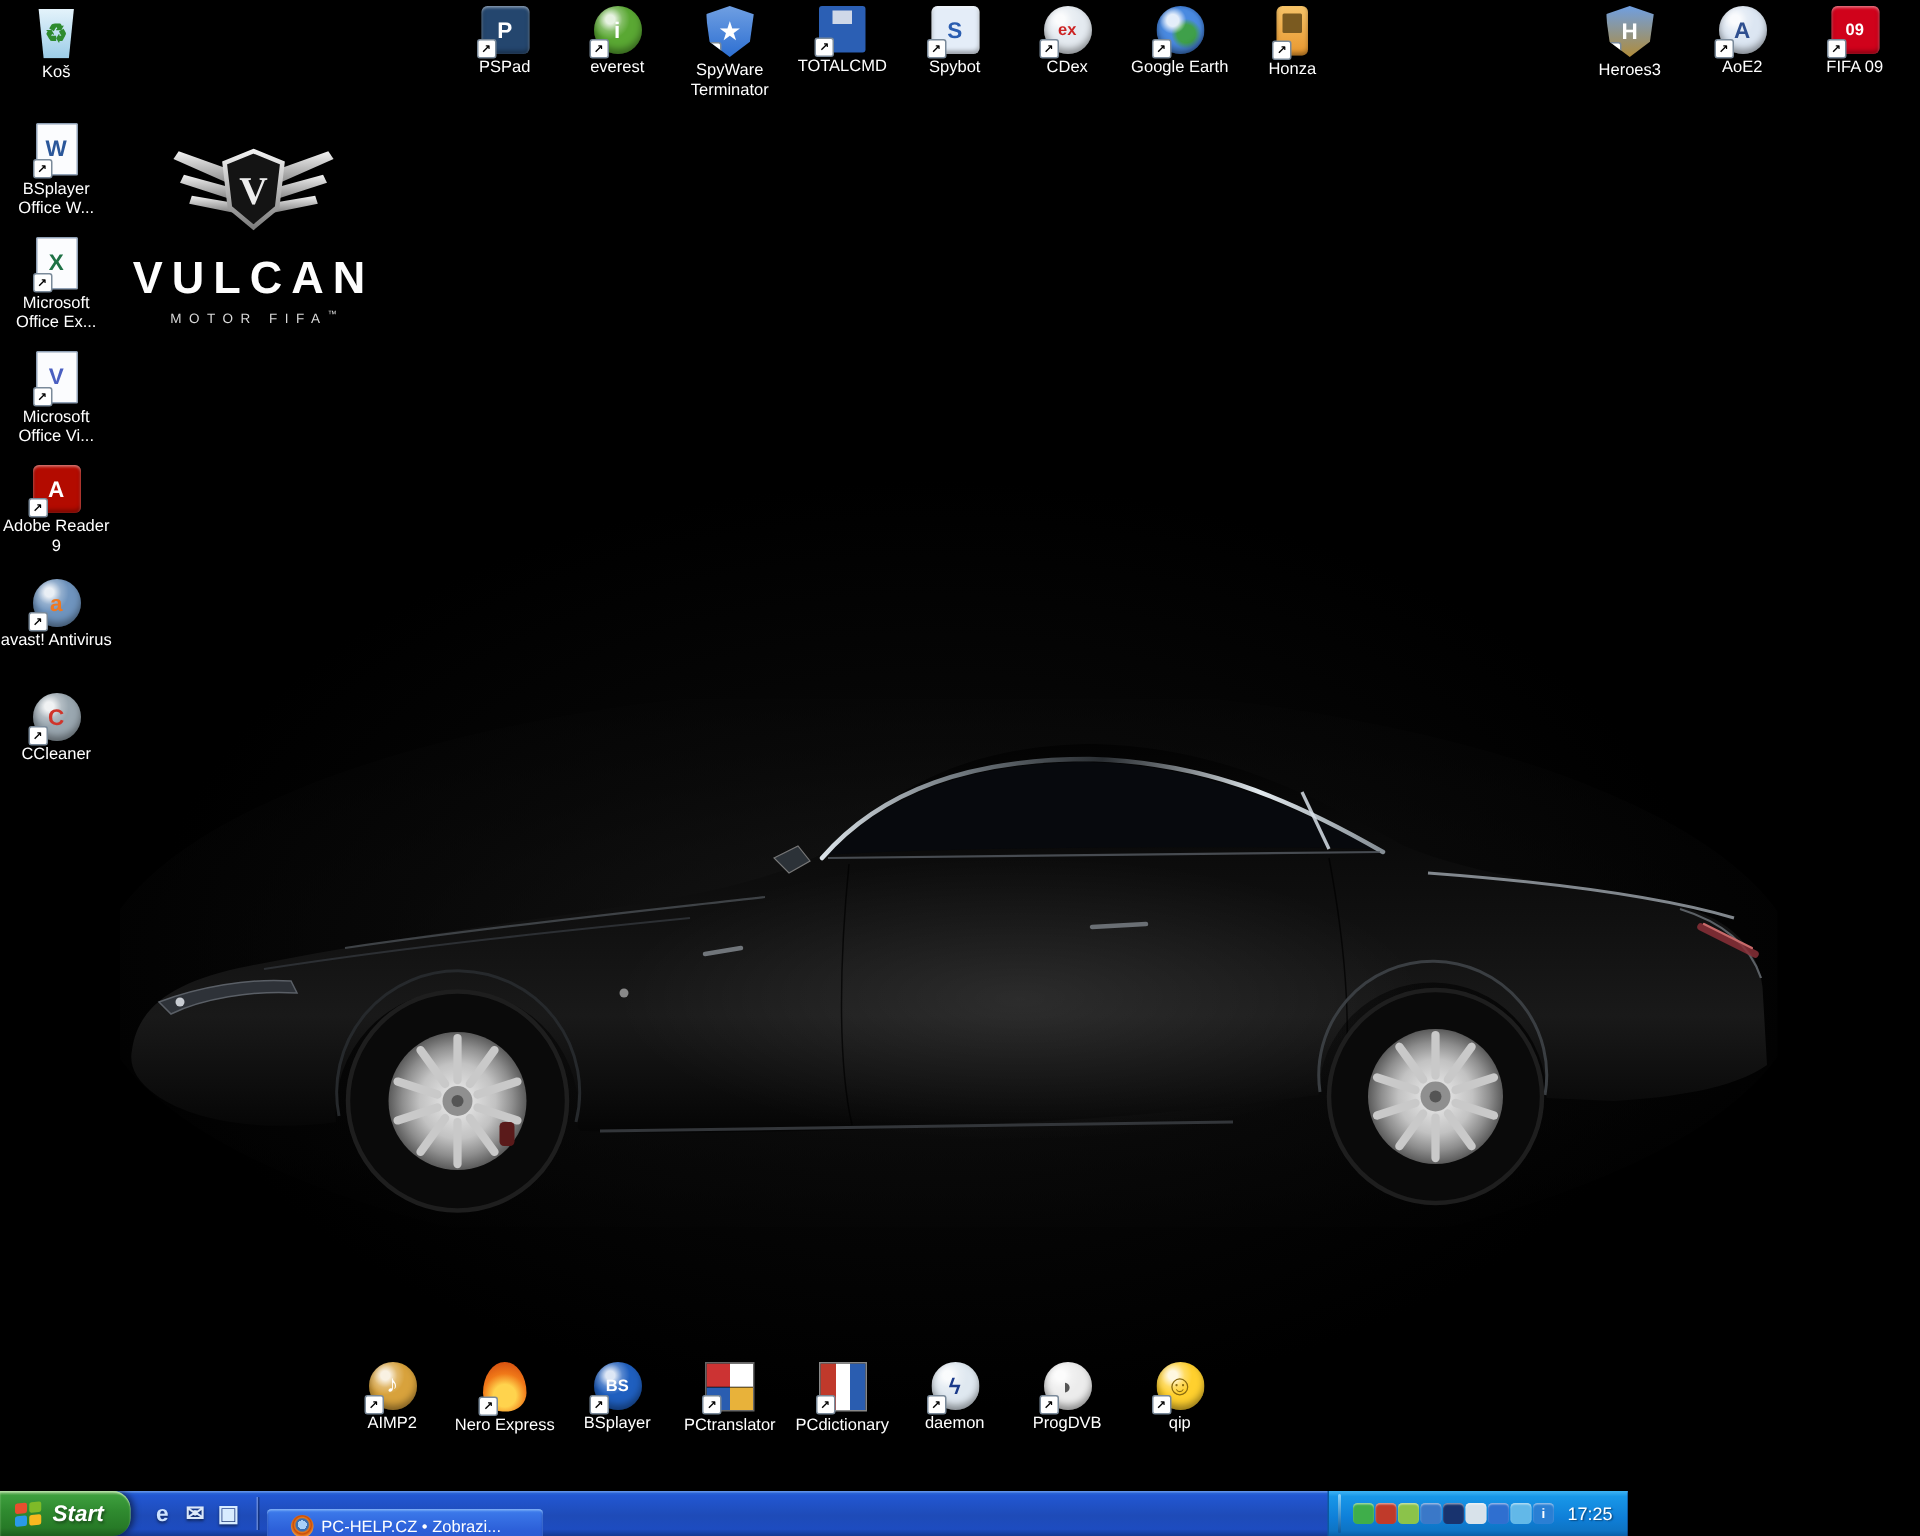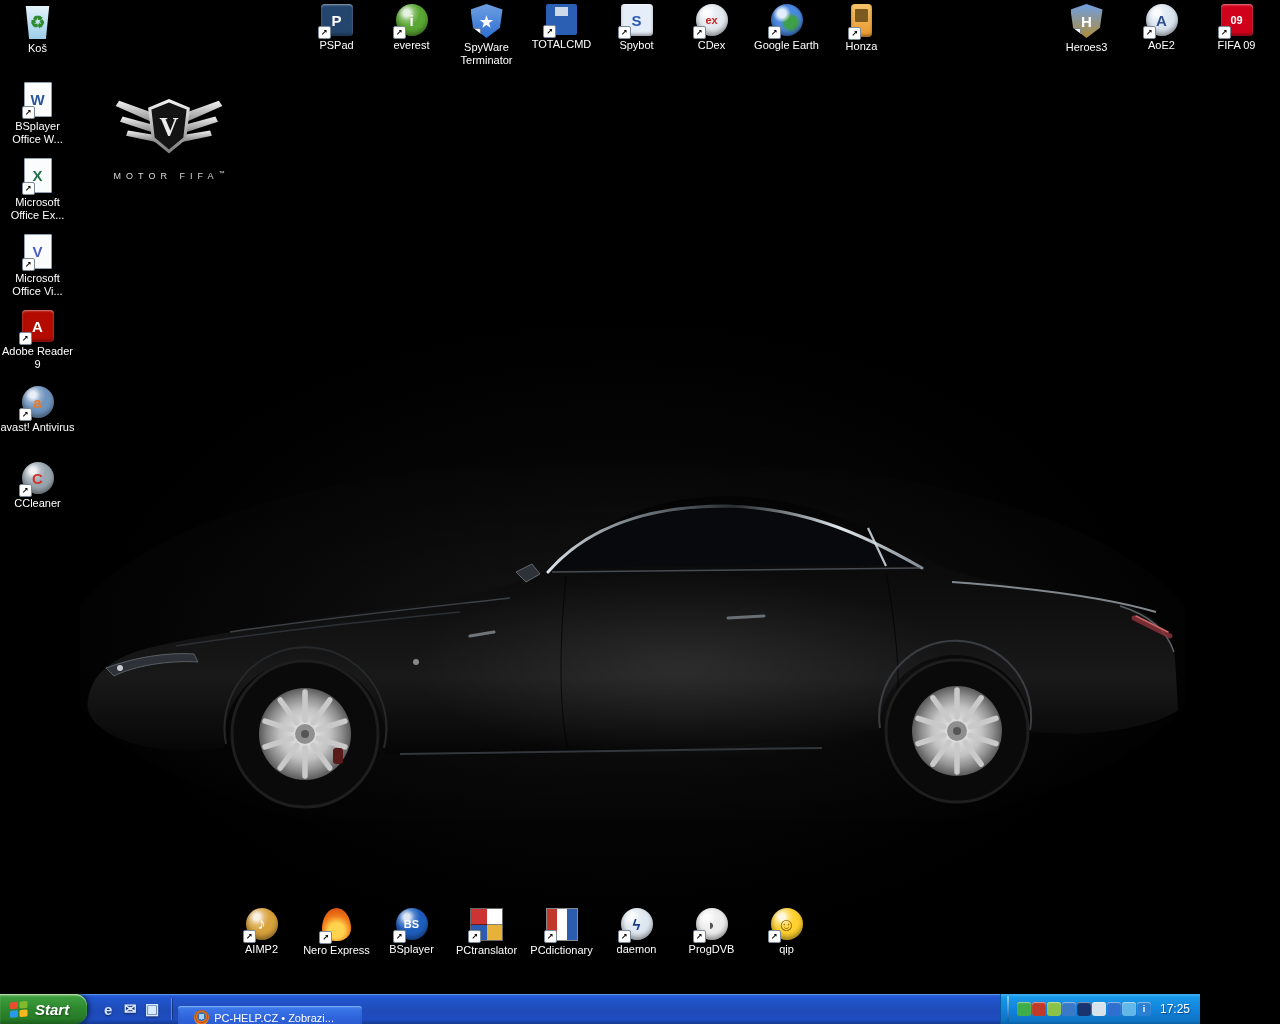--- a/index.html
+++ b/index.html
@@ -68,21 +68,21 @@
   [data-shape="book"]{width:30px;height:31px;border:1px solid #888;
       background:linear-gradient(90deg,#c0392b 34%,#ffffff 34% 66%,#2a5db0 66%);}
   [data-icon="firefox-icon"]{background:
       radial-gradient(circle at 50% 44%,#a8d0f8 0 6px,#3a6fb0 7px 9px,#e87818 10px,#c84c08 13px,#f09838 16px);}
   [data-icon="google-earth-icon"]{background:
       radial-gradient(circle at 34% 30%,rgba(255,255,255,.85) 0 4px,rgba(255,255,255,0) 9px),
       radial-gradient(circle at 62% 58%,#3fa04a 0 6px,rgba(0,0,0,0) 10px),
       radial-gradient(circle at 50% 50%,#4a8ae0 0 60%,#1f4fa0 100%);}
 
   
-  .taskbar{position:absolute;left:0;bottom:0;width:1200px;height:30px;display:flex;align-items:center;
+  .taskbar{position:absolute;left:0;bottom:0;width:1085px;height:30px;display:flex;align-items:center;
       background:linear-gradient(to bottom,#4a7fe0 0%,#2a64d8 5%,#2257d2 10%,#1e4bb8 55%,#1d4cc0 85%,#153a92 100%);
       box-shadow:inset 0 1px 0 #5e90e8;z-index:10;}
   .start-button{height:30px;display:flex;align-items:center;gap:6px;padding:0 18px 0 9px;
       background:linear-gradient(to bottom,#8cc47e 0%,#3d9e3d 10%,#2f8a2f 45%,#277a27 82%,#1c5e1c 100%);
       border-radius:0 12px 12px 0;box-shadow:2px 0 5px rgba(0,0,0,.55),inset 0 1px 1px #b8e0a8;}
   .start-button span{color:#fff;font-size:15px;font-weight:bold;font-style:italic;
       text-shadow:1px 1px 2px #1a4d1a;}
   .quick-launch{display:flex;align-items:center;height:100%;padding:0 4px 0 10px;}
   .ql-icon{width:22px;height:22px;display:flex;align-items:center;justify-content:center;border-radius:3px;}
   .ql-icon i{font-style:normal;font-weight:bold;font-size:15px;color:var(--c,#fff);
@@ -126,20 +126,21 @@
         <path d="M64 50 L28 44 L26 50 L60 57 Z"></path>
         <g transform="translate(150,0) scale(-1,1)">
           <path d="M68 28 L18 10 L14 16 L64 38 Z"></path>
           <path d="M66 40 L22 28 L19 34 L62 48 Z"></path>
           <path d="M64 50 L28 44 L26 50 L60 57 Z"></path>
         </g>
       </g>
       <path d="M75 10 L97 19 L93 53 L75 68 L57 53 L53 19 Z" fill="#141414" stroke="url(#wg)" stroke-width="3.5"></path>
       <text x="75" y="50" text-anchor="middle" font-size="30" font-weight="bold" fill="#ececec" font-family="Liberation Serif, serif">V</text>
     </svg>
+    <div class="logo-title">VULCAN</div>
     <div class="logo-sub"><span>MOTOR FIFA</span><sup>™</sup></div>
   </div>
 
   <svg class="car" width="1105" height="352" viewBox="0 0 1105 352">
     <defs>
       <radialGradient id="amb" cx="50%" cy="45%" r="60%">
         <stop offset="0" stop-color="#232323"></stop>
           <stop offset="0.55" stop-color="#0c0c0c"></stop>
           <stop offset="1" stop-color="#000"></stop>
       </radialGradient>

